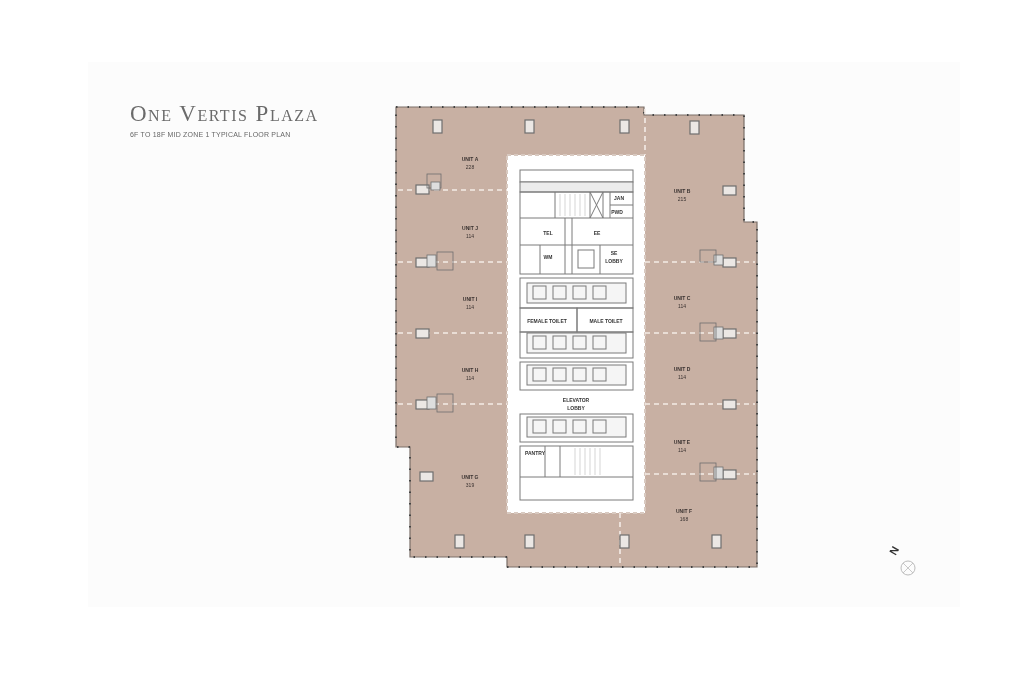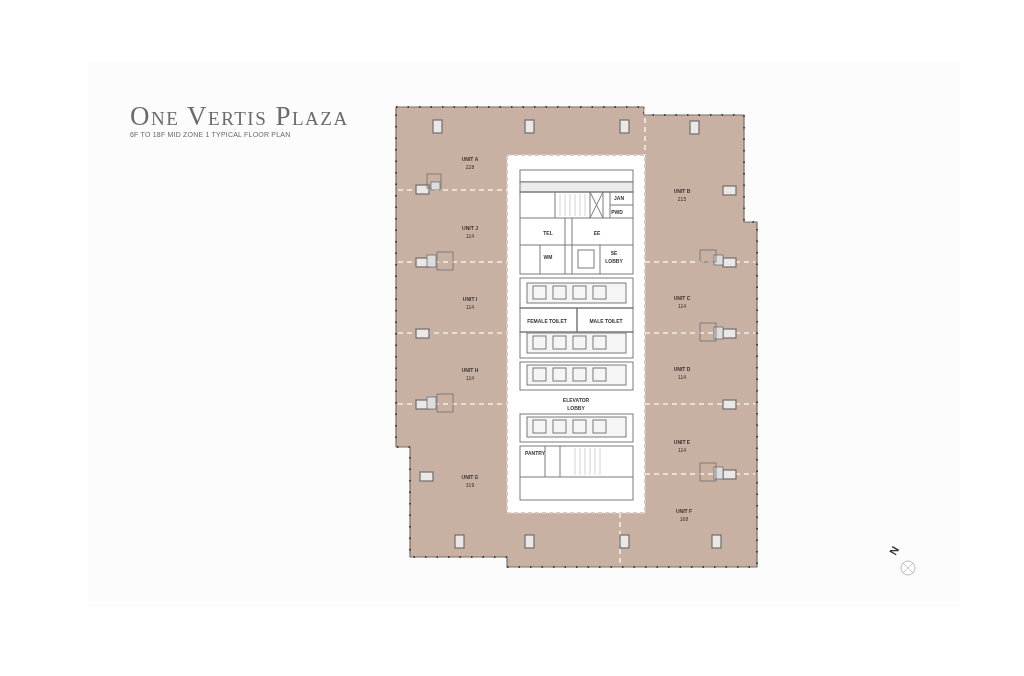--- a/index.html
+++ b/index.html
@@ -7,21 +7,21 @@
     width: 1024px; height: 676px; background: #ffffff;
     position: relative; overflow: hidden;
     font-family: "Liberation Sans", sans-serif;
   }
   .panel {
     position: absolute; left: 88px; top: 62px; width: 872px; height: 545px;
     background: #fcfcfc;
   }
   .title {
     position: absolute; left: 130px; top: 101px;
-    font-family: "Liberation Serif", serif; font-size: 27px; color: #6b6b6b;
+    font-family: "Liberation Serif", serif; font-size: 23px; color: #6b6b6b;
     font-variant: small-caps; letter-spacing: 1.5px; white-space: nowrap;
   }
   .subtitle {
     position: absolute; left: 130px; top: 131px;
     font-family: "Liberation Sans", sans-serif; font-size: 7px; color: #666;
     letter-spacing: 0.2px; white-space: nowrap;
   }
   svg.plan { position: absolute; left: 0; top: 0; }
   .lbl {
     position: absolute; transform: translateX(-50%);

